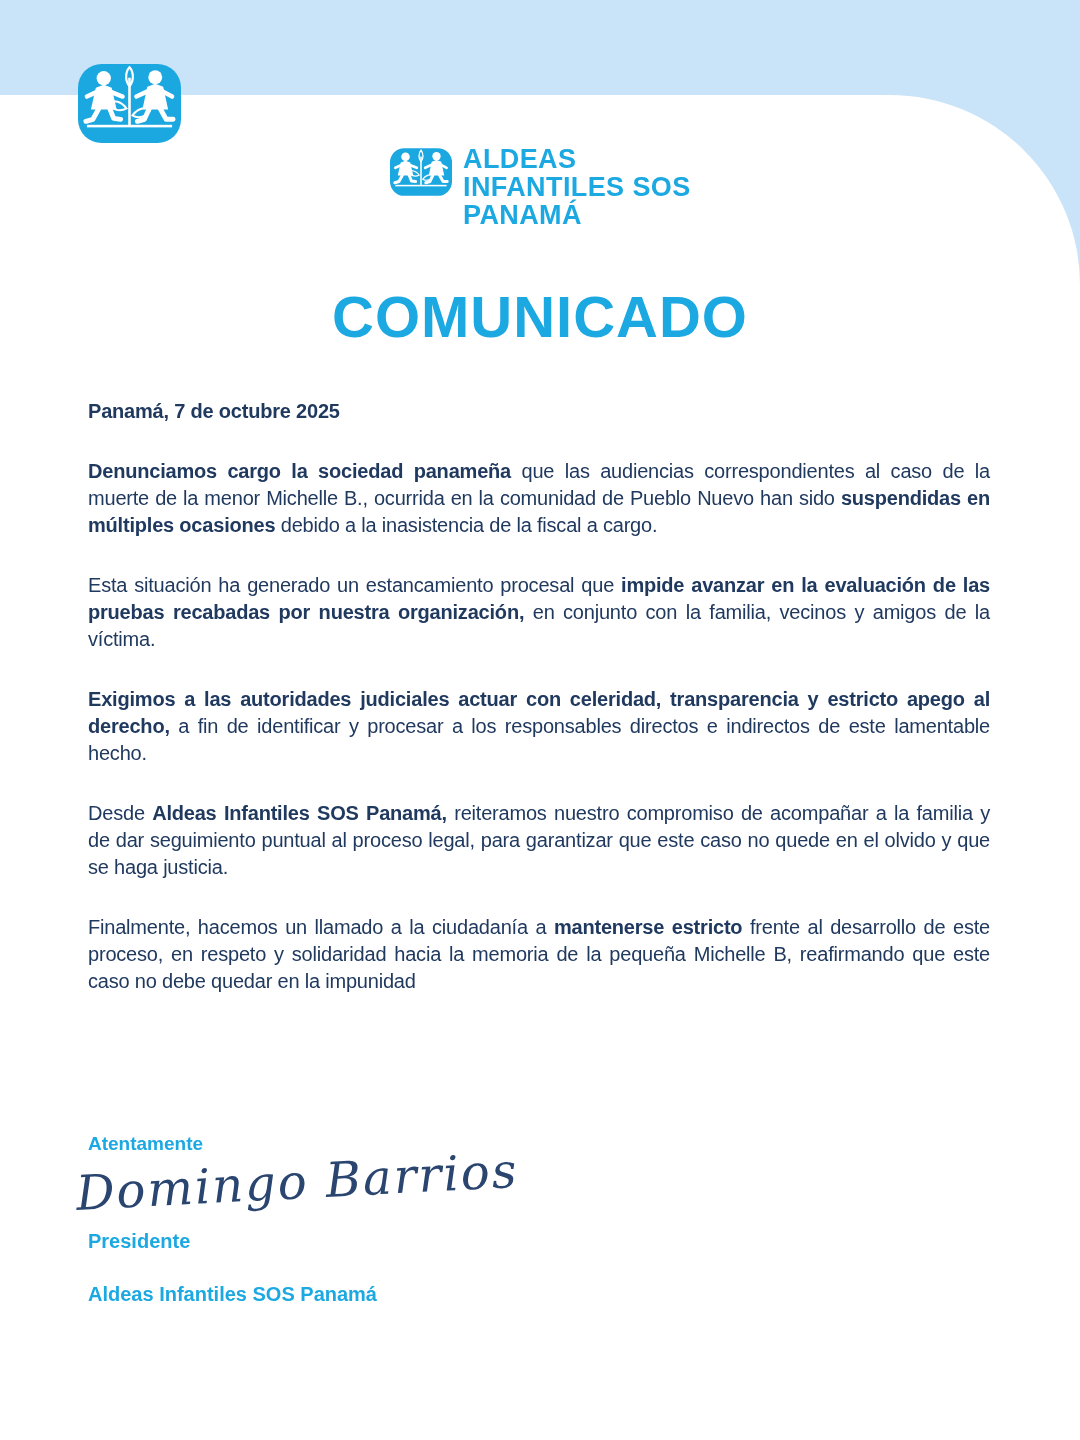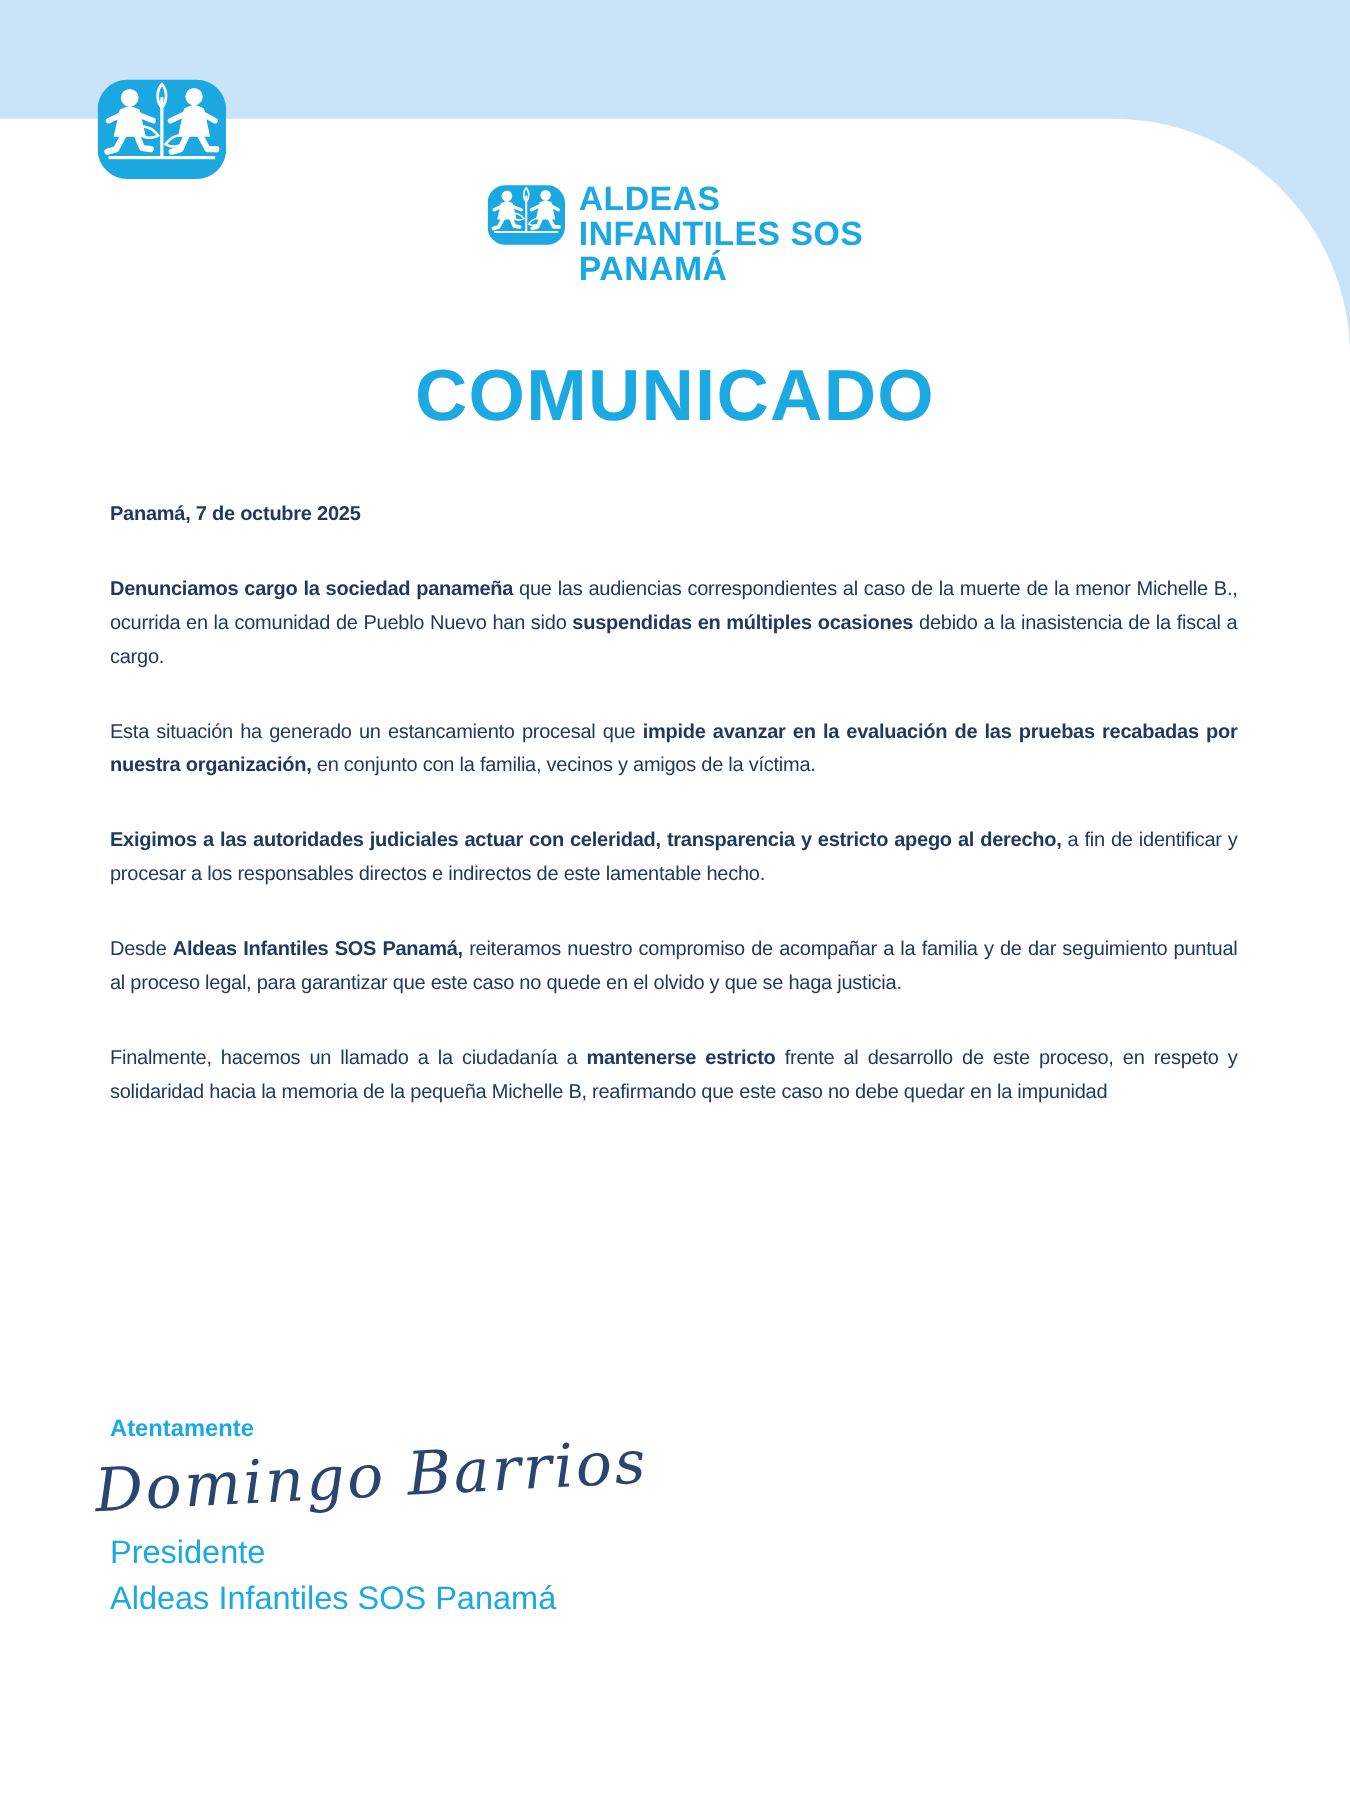--- a/index.html
+++ b/index.html
@@ -54,21 +54,21 @@
     font-weight: bold;
     font-size: 58px;
     letter-spacing: 1px;
   }
 
   .letter {
     position: absolute;
     left: 88px; top: 398px;
     width: 902px;
     color: #20395f;
-    font-size: 16px;
+    font-size: 20px;
     line-height: 27px;
     letter-spacing: -0.2px;
   }
   .letter .date {
     font-weight: bold;
     margin: 0 0 33px 0;
   }
   .letter p {
     margin: 0 0 33px 0;
     text-align: justify;
@@ -93,25 +93,25 @@
     line-height: 64px;
     color: #2a456f;
     transform: rotate(-3deg);
     transform-origin: left center;
     margin: 4px 0 2px -12px;
     letter-spacing: 2px;
     white-space: nowrap;
   }
   .sig-role, .sig-org {
     color: #1ca8e1;
-    font-weight: normal;
-    font-size: 26px;
+    font-weight: bold;
+    font-size: 20px;
     line-height: 28px;
   }
-  .sig-org { margin-top: 9px; }
+  .sig-org { margin-top: 25px; }
 
   svg { display: block; }
 </style>
 </head>
 <body>
 
 <svg width="0" height="0" style="position:absolute" aria-hidden="true">
   <defs>
     <symbol id="sos-icon" viewBox="0 0 104 80">
       <rect x="0" y="0" width="104" height="80" rx="24" fill="#1ba7e0"></rect>

